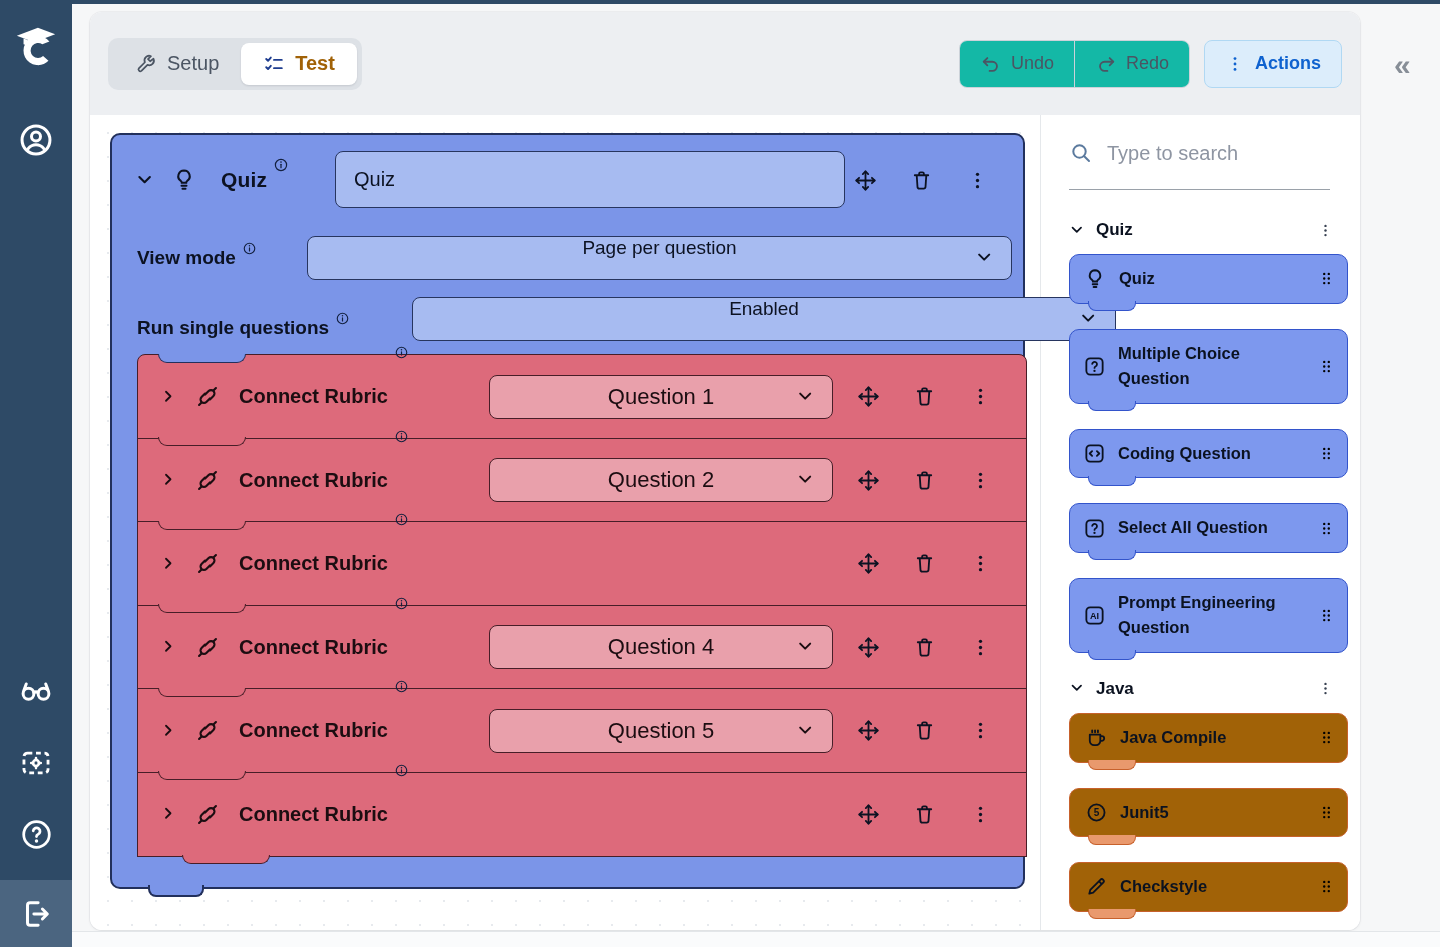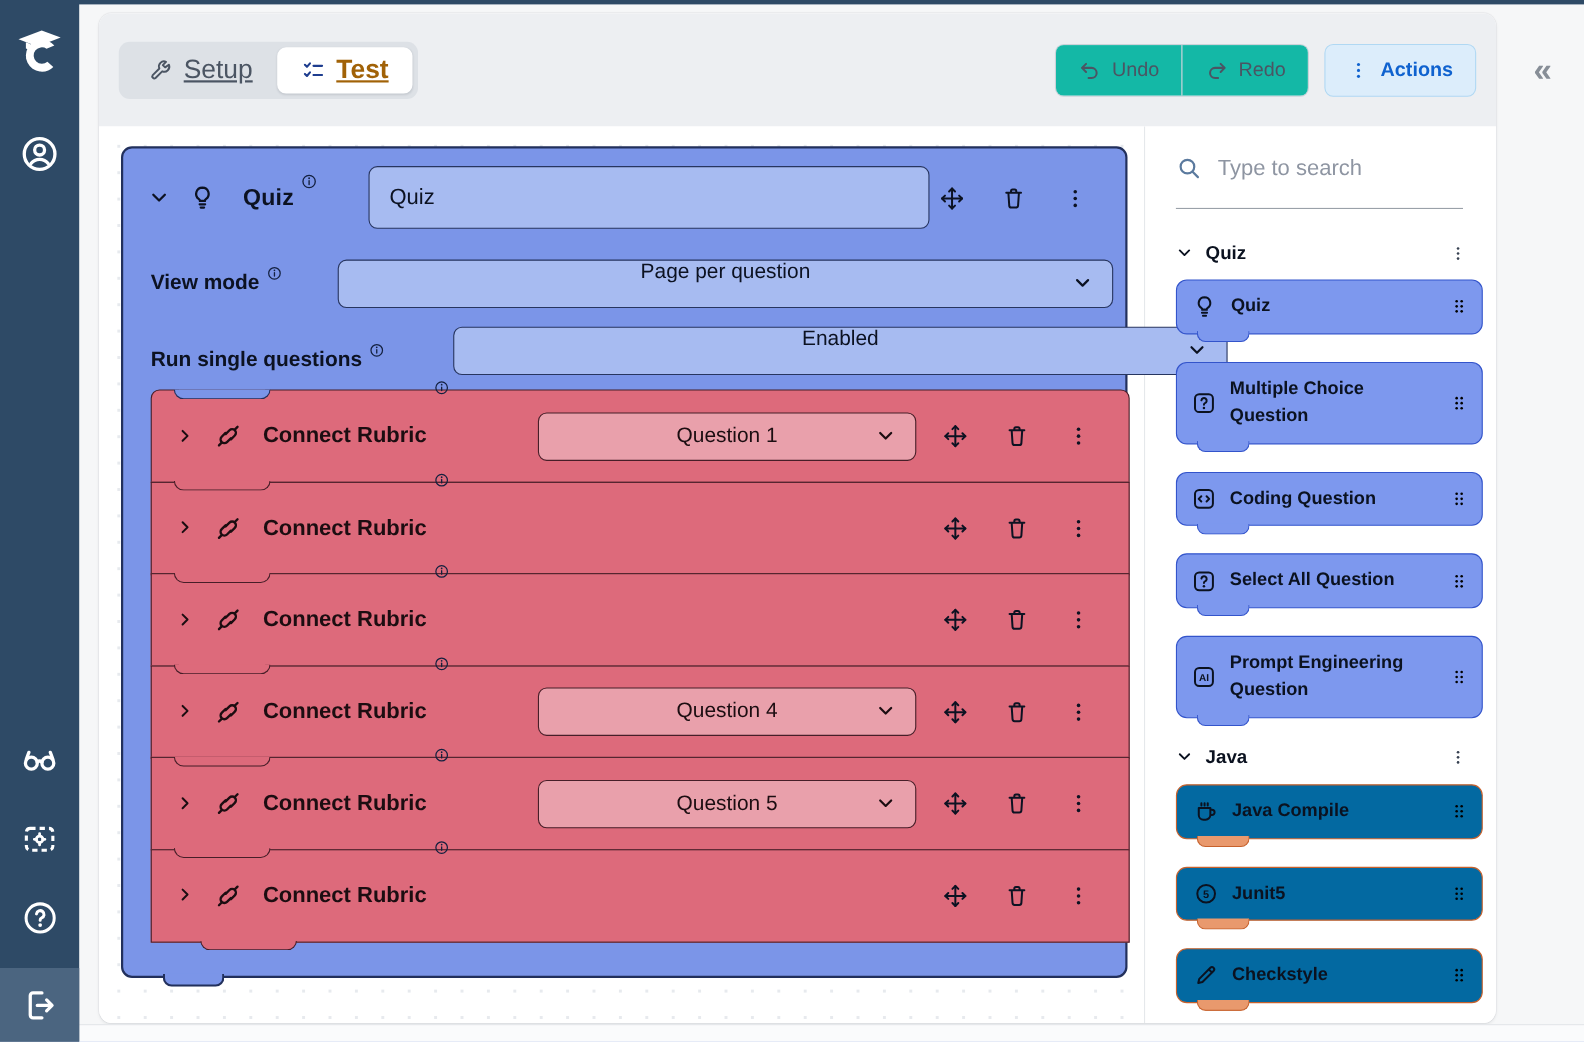--- a/index.html
+++ b/index.html
@@ -22,21 +22,21 @@
 
   
   .bottom-strip { position:absolute; left:72px; right:0; bottom:0; height:16px; background:#fafbfc; border-top:1px solid #e3e6e9; z-index:4; }
 
   
   .card { position:absolute; left:90px; top:12px; width:1270px; height:918px; background:#fff; border-radius:12px; box-shadow:0 1px 3px rgba(16,24,40,.08), 0 0 0 1px rgba(16,24,40,.04); overflow:hidden; display:flex; flex-direction:column; }
 
   
   .toolbar { height:103px; background:#edeff2; flex:0 0 auto; display:flex; align-items:center; padding:0 18px; }
   .seg { background:#dde1e6; border-radius:10px; padding:5px; display:flex; align-items:center; height:52px; }
-  .seg-btn { display:flex; align-items:center; gap:10px; padding:0 22px; height:42px; border-radius:8px; font-size:24px; color:#4b5563; cursor:pointer; background:transparent; border:none; font-family:inherit;text-decoration:underline; }
+  .seg-btn { display:flex; align-items:center; gap:10px; padding:0 22px; height:42px; border-radius:8px; font-size:20px; color:#4b5563; cursor:pointer; background:transparent; border:none; font-family:inherit; }
   .seg-btn.active { background:#fff; color:#a16207; font-weight:700; box-shadow:0 1px 2px rgba(16,24,40,.12); }
   .toolbar .spacer { flex:1; }
   .btn-group { display:flex; border:1px solid #ccd2d9; border-radius:8px; overflow:hidden; height:48px; }
   .tb-btn { display:flex; align-items:center; gap:9px; padding:0 20px; font-size:18px; color:#4b5563; background:#14b8a6; border:none; cursor:pointer; font-family:inherit; }
   .tb-btn + .tb-btn { border-left:1px solid #ccd2d9; }
   .actions-btn { margin-left:14px; display:flex; align-items:center; gap:10px; height:48px; padding:0 20px; font-size:18px; font-weight:600; color:#0f62cf; background:#dcedfb; border:1px solid #b0d8f3; border-radius:8px; cursor:pointer; font-family:inherit; }
 
   
   .collapse { position:absolute; left:1394px; top:48px; font-size:30px; color:#878e97; cursor:pointer; font-weight:700; z-index:3; }
 
@@ -71,34 +71,34 @@
   .red-row { position:relative; height:85px; background:#dd6a7b; border:1.5px solid #471e28; display:flex; align-items:center; padding-left:22px; color:#1c0d11; }
   .red-row + .red-row { margin-top:-1.5px; }
   .red-row:first-child { border-radius:8px 8px 0 0; }
   .red-row:last-child { border-radius:0 0 8px 8px; }
   .red-title { font-size:20px; font-weight:800; margin-left:18px; }
   .red-row .info-sup { margin-top:-10px; }
   .notch { position:absolute; top:-1.5px; left:20px; width:88px; height:9px; border:1.5px solid #471e28; border-top:none; border-radius:0 0 10px 10px; }
   .notch.blue-fill { background:#7b95e8; border-color:#22305c; }
   .notch.red-fill { background:#dd6a7b; }
   .red-bottom-tab { position:absolute; top:100%; margin-top:-1.5px; left:45px; width:88px; height:9px; background:#dd6a7b; border:1.5px solid #471e28; border-top:none; border-radius:0 0 10px 10px; }
-  .red-select { position:absolute; left:351px; top:50%; transform:translateY(-50%); width:344px; height:44px; background:#e9a0ab; border:1.5px solid #471e28; border-radius:8px; display:flex; align-items:center; justify-content:center; font-size:19px; color:#1c0d11; cursor:pointer; }
+  .red-select { position:absolute; left:351px; top:50%; transform:translateY(-50%); width:344px; height:44px; background:#e9a0ab; border:1.5px solid #471e28; border-radius:8px; display:flex; align-items:center; justify-content:center; font-size:22px; color:#1c0d11; cursor:pointer; }
   .red-select .chev { position:absolute; right:16px; top:50%; transform:translateY(-50%); }
 
   
   .palette { width:320px; flex:0 0 auto; border-left:1px solid #e5e8eb; background:#fff; padding-top:26px; overflow:hidden; }
   .search-row { margin:0 30px 0 28px; display:flex; align-items:center; gap:14px; border-bottom:1.5px solid #9aa1a9; padding-bottom:24px; }
   .search-row input { border:none; outline:none; font-size:20px; color:#111827; width:205px; font-family:inherit; background:transparent; }
   .search-row input::placeholder { color:#8e95a2; }
   .pal-section-header { margin:30px 26px 14px 28px; display:flex; align-items:center; gap:10px; }
   .pal-section-header .sec-label { font-size:17px; font-weight:700; color:#0b1220; }
   .pal-section-header .spacer { flex:1; }
   .pal-block { position:relative; margin:0 0 25px 28px; width:279px; border-radius:10px; display:flex; align-items:center; padding:11px 13px; cursor:grab; }
   .pal-block.blue { background:#7d98ee; border:1.5px solid #3354cb; }
-  .pal-block.orange { background:#0369a1; border:1.5px solid #c7612c;padding-left:15px; }
+  .pal-block.orange { background:#a16207; border:1.5px solid #c7612c;padding-left:15px; }
   .pal-block .pal-label { flex:1; margin:0 10px 0 12px; font-size:16.5px; font-weight:600; color:#0b1220; line-height:1.55; }
   .pal-block.blue::after, .pal-block.orange::after { content:""; position:absolute; left:18px; top:100%; margin-top:-1.5px; width:46px; height:9px; border-top:none; border-radius:0 0 8px 8px; }
   .pal-block.blue::after { background:#7d98ee; border:1.5px solid #3354cb; border-top:none; }
   .pal-block.orange::after { background:#e9996d; border:1.5px solid #c7612c; border-top:none; }
   .pal-block .blk-icon { color:#0b1220; flex:0 0 auto; }
   .handle { flex:0 0 auto; cursor:grab; }
 </style>
 </head>
 <body>
 
@@ -451,20 +451,28 @@
                 <svg width="27" height="27" viewBox="0 0 24 24">
                   <use href="#i-plug"></use>
                 </svg>
               </span>
             <span class="red-title">Connect Rubric</span>
             <span class="info-sup">
                 <svg width="15" height="15" viewBox="0 0 24 24">
                   <use href="#i-info"></use>
                 </svg>
               </span>
+            <div class="red-select">
+              <span>Question 2</span>
+              <span class="chev">
+                  <svg width="20" height="20" viewBox="0 0 24 24">
+                    <use href="#i-chev-down"></use>
+                  </svg>
+                </span>
+            </div>
             <div class="row-actions">
               <span class="act">
                   <svg width="23" height="23" viewBox="0 0 24 24">
                     <use href="#i-move"></use>
                   </svg>
                 </span>
               <span class="act">
                   <svg width="23" height="23" viewBox="0 0 24 24">
                     <use href="#i-trash"></use>
                   </svg>

